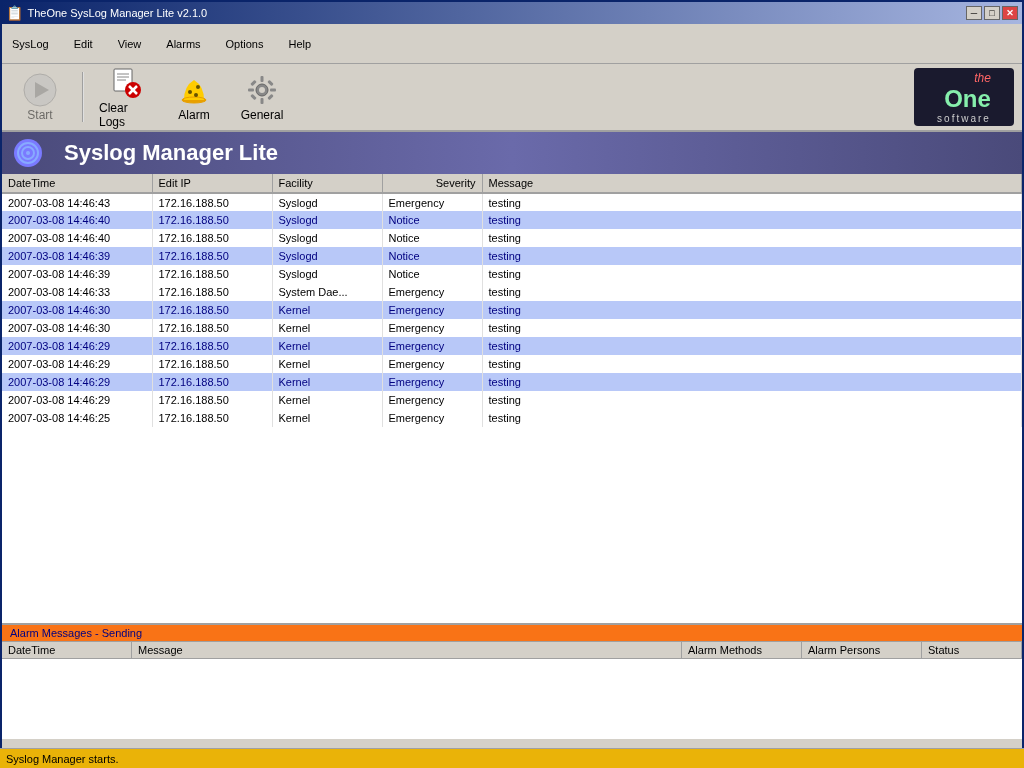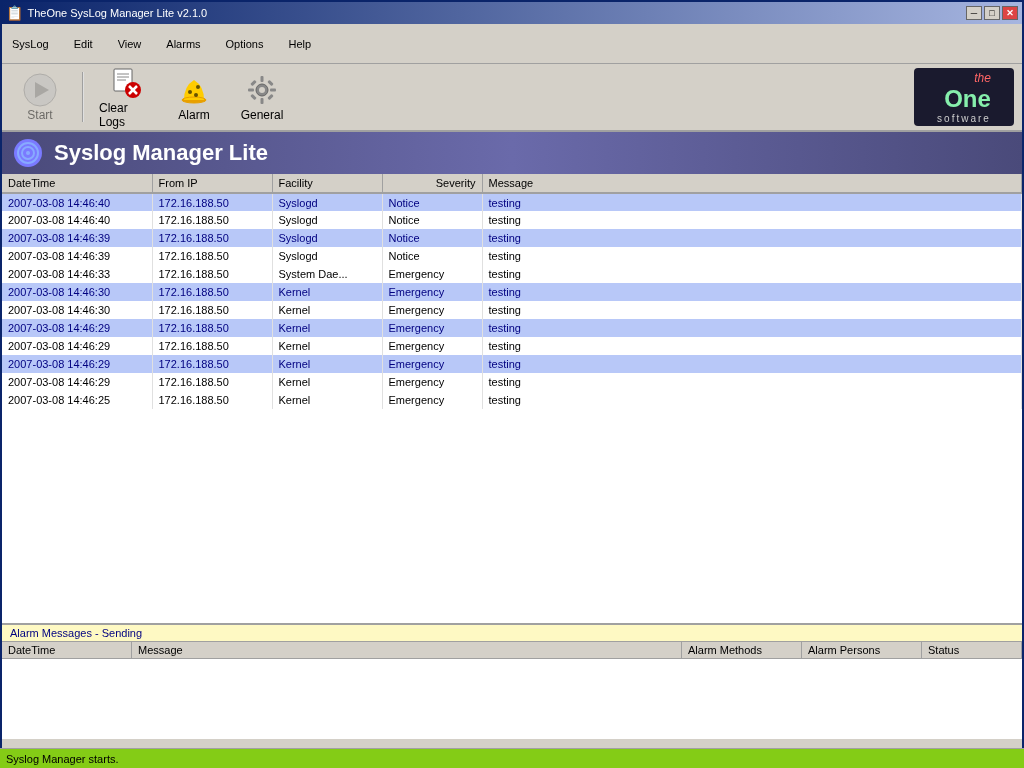--- a/index.html
+++ b/index.html
@@ -121,21 +121,21 @@
       padding: 4px;
     }
 
     
     #syslog-header {
       background: linear-gradient(to right, #4a4a7a, #6a6aaa, #4a4a7a);
       height: 42px;
       display: flex;
       align-items: center;
       padding: 0 12px;
-      gap: 12px;
+      gap: 22px;
     }
     #syslog-header-icon {
       width: 28px;
       height: 28px;
       background: #7a7aff;
       border-radius: 50%;
       display: flex;
       align-items: center;
       justify-content: center;
       color: white;
@@ -187,21 +187,21 @@
       color: #000080;
     }
 
     
     #alarm-section {
       border-top: 1px solid #a0a0a0;
       background: white;
       height: 115px;
     }
     #alarm-header {
-      background: #fef9c3;
+      background: #f97316;
       padding: 2px 8px;
       font-size: 11px;
       color: #000080;
       border-bottom: 1px solid #a0a0a0;
     }
     #alarm-table-header {
       display: flex;
       background: #d4d0c8;
       border-bottom: 1px solid #a0a0a0;
     }
@@ -217,21 +217,21 @@
     .alarm-col-persons { width: 120px; }
     .alarm-col-status { width: 100px; }
 
     
     #status-bar {
       position: fixed;
       bottom: 0;
       left: 0;
       right: 0;
       height: 20px;
-      background: #84cc16;
+      background: #eab308;
       border-top: 1px solid #a0a0a0;
       display: flex;
       align-items: center;
       padding: 0 6px;
       font-size: 11px;
     }
 
     
     .toolbar-btn.disabled { opacity: 0.5; cursor: default; }
   </style>
@@ -346,27 +346,34 @@
     </svg>
   </div>
   <span id="syslog-header-title">Syslog Manager Lite</span>
 </div>
 
 <div id="main-content">
   <table>
     <thead>
       <tr>
         <th style="width:150px;">DateTime</th>
-        <th style="width:120px;">From IP</th>
+        <th style="width:120px;">Edit IP</th>
         <th style="width:110px;">Facility</th>
         <th style="width:100px;text-align:right;">Severity</th>
         <th>Message</th>
       </tr>
     </thead>
     <tbody id="log-tbody">
+    <tr>
+          <td>2007-03-08 14:46:43</td>
+          <td>172.16.188.50</td>
+          <td>Syslogd</td>
+          <td>Emergency</td>
+          <td>testing</td>
+        </tr>
         <tr class="row-highlight">
           <td>2007-03-08 14:46:40</td>
           <td>172.16.188.50</td>
           <td>Syslogd</td>
           <td>Notice</td>
           <td>testing</td>
         </tr>
         <tr>
           <td>2007-03-08 14:46:40</td>
           <td>172.16.188.50</td>

